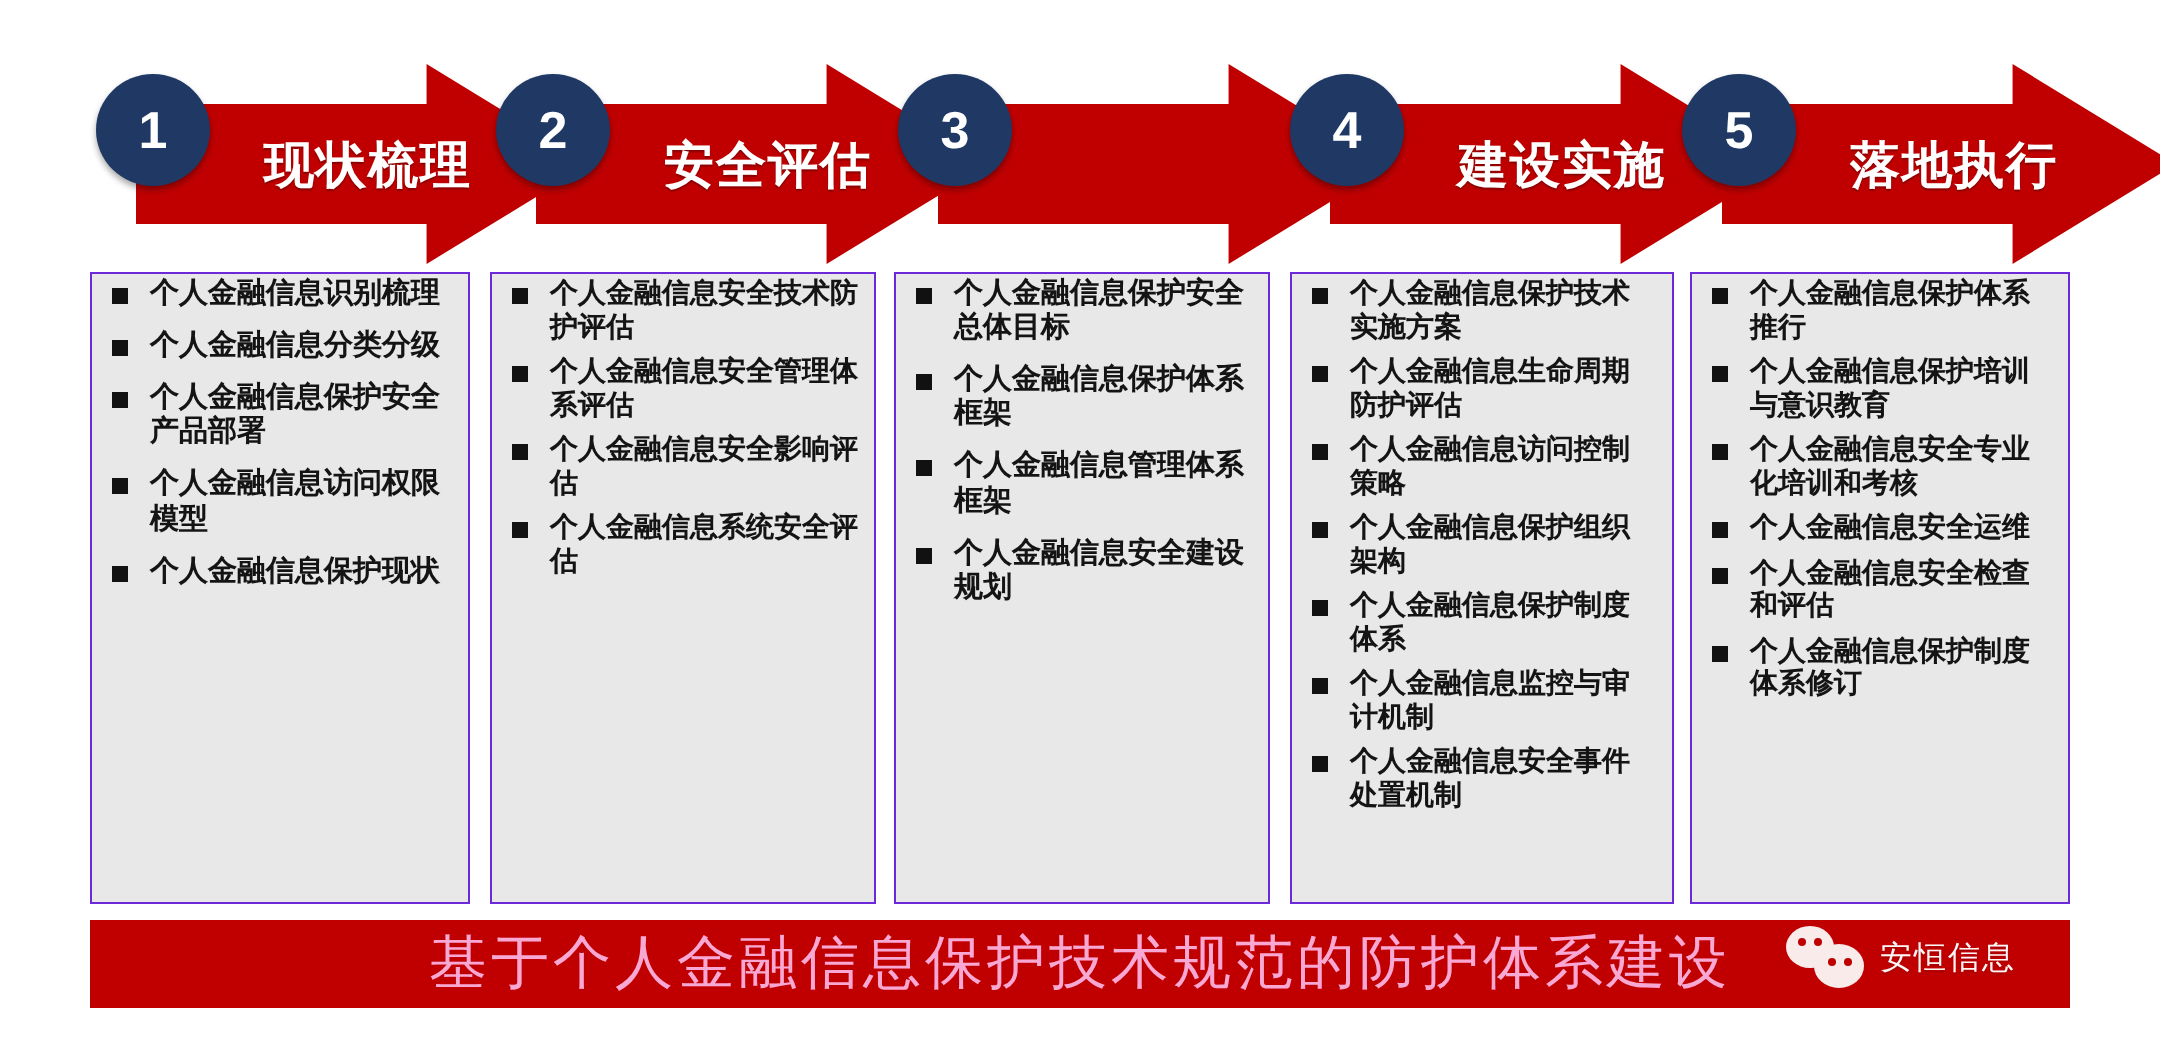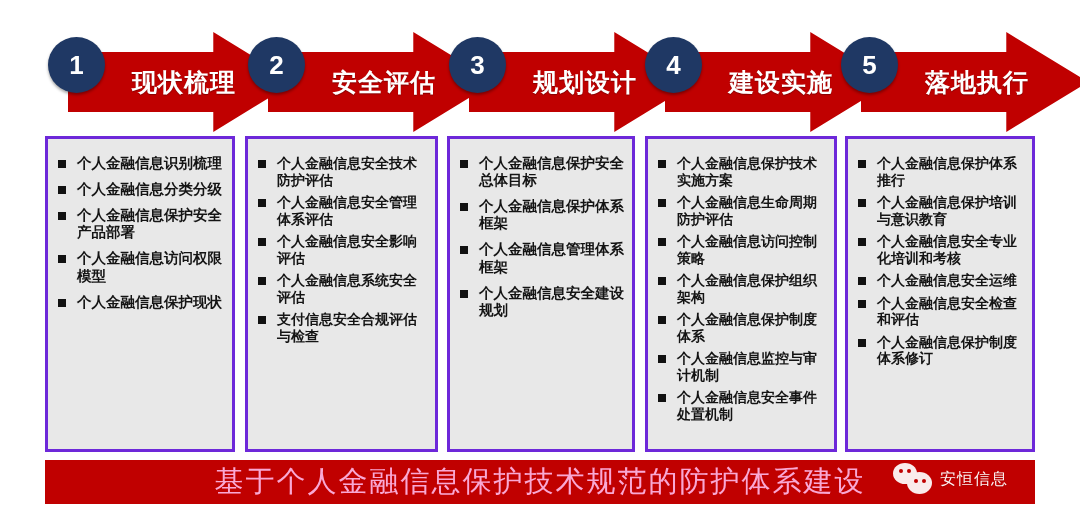--- a/index.html
+++ b/index.html
@@ -82,23 +82,23 @@
     font-weight: bold;
     font-family: "Liberation Sans", sans-serif;
   }
 
   
   .panel {
     position: absolute;
     top: 136px;
     height: 316px;
     background: #E8E8E8;
-    border: 3px solid #6d28d9;
+    border: 1px solid #6d28d9;
     box-sizing: border-box;
-    padding: 16px 8px 8px 8px;
+    padding: 2px 8px 8px 8px;
     overflow: hidden;
   }
   .panel-list {
     list-style: none;
     margin: 0;
     padding: 0;
   }
   .panel-list li {
     position: relative;
     padding-left: 21px;
@@ -208,21 +208,20 @@
     </div>
 
     <div class="arrow-unit" style="left:240px;">
       <div class="arrow-shape"></div>
       <div class="arrow-label">安全评估</div>
       <div class="step-circle">2</div>
     </div>
 
     <div class="arrow-unit" style="left:441px;">
       <div class="arrow-shape"></div>
-      <div class="arrow-label">规划设计</div>
       <div class="step-circle">3</div>
     </div>
 
     <div class="arrow-unit" style="left:637px;">
       <div class="arrow-shape"></div>
       <div class="arrow-label">建设实施</div>
       <div class="step-circle">4</div>
     </div>
 
     <div class="arrow-unit" style="left:833px;">
@@ -242,21 +241,20 @@
       <li>个人金融信息保护现状</li>
     </ul>
   </div>
 
   <div class="panel dense" style="left:245px;width:193px;">
     <ul class="panel-list">
       <li>个人金融信息安全技术防护评估</li>
       <li>个人金融信息安全管理体系评估</li>
       <li>个人金融信息安全影响评估</li>
       <li>个人金融信息系统安全评估</li>
-      <li>支付信息安全合规评估与检查</li>
     </ul>
   </div>
 
   <div class="panel" style="left:447px;width:188px;">
     <ul class="panel-list">
       <li>个人金融信息保护安全总体目标</li>
       <li>个人金融信息保护体系框架</li>
       <li>个人金融信息管理体系框架</li>
       <li>个人金融信息安全建设规划</li>
     </ul>

